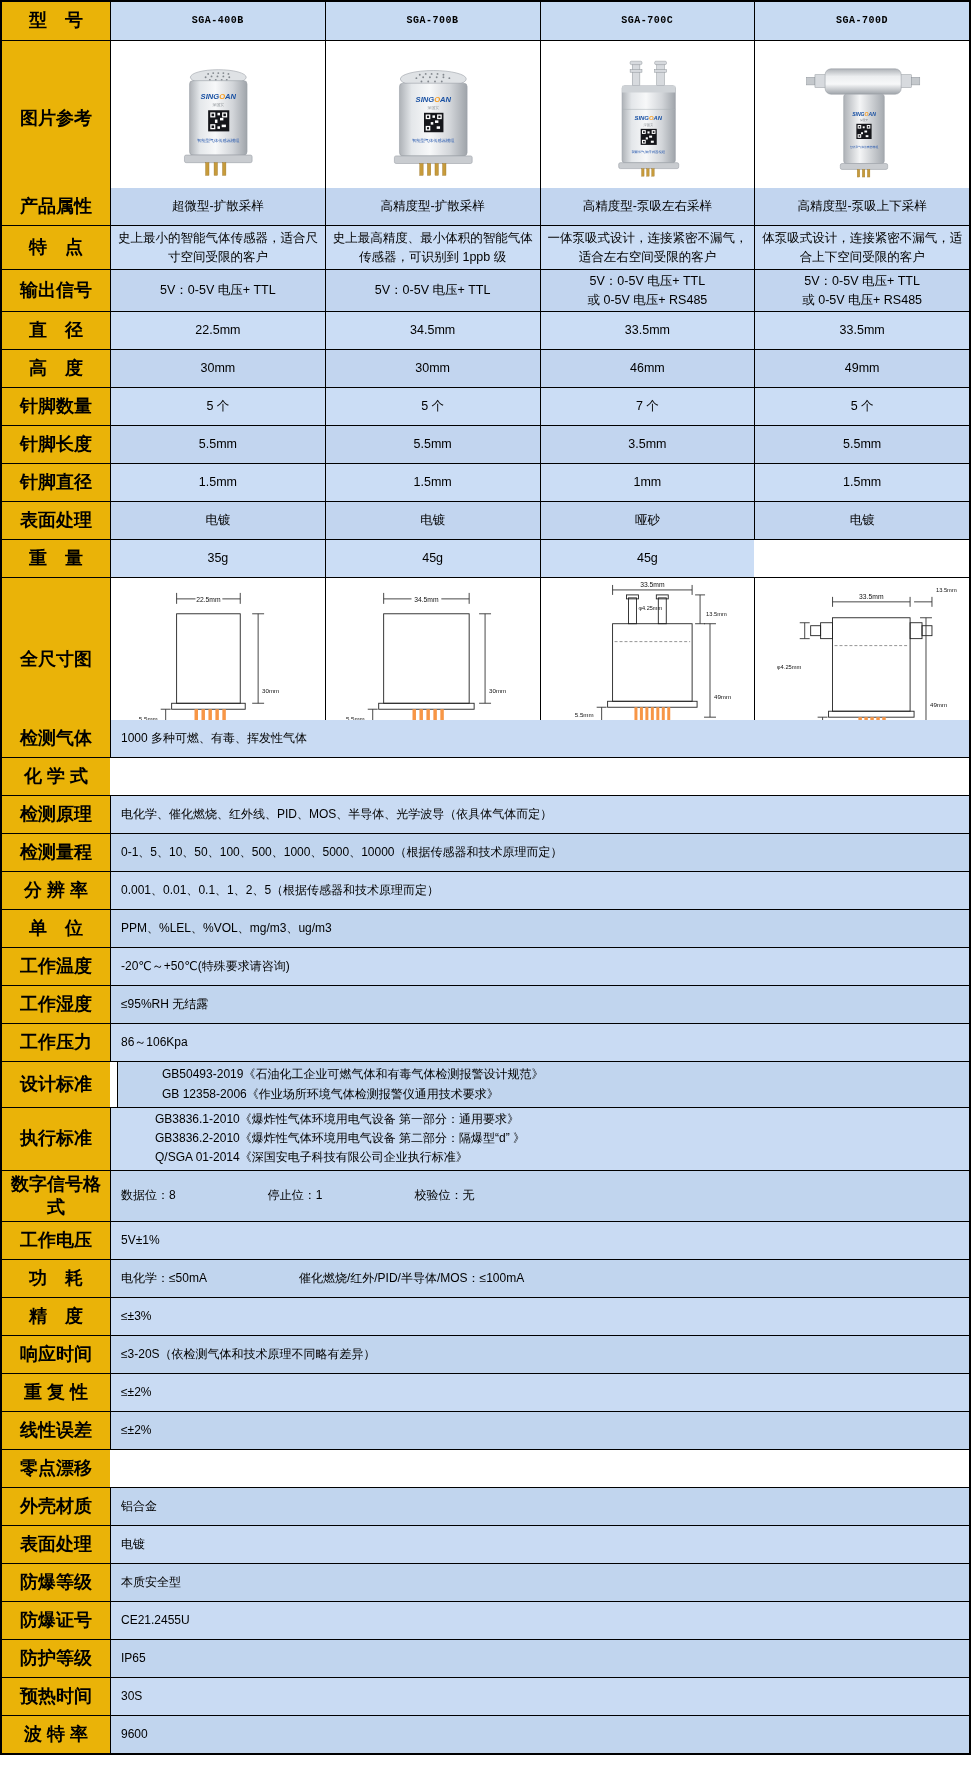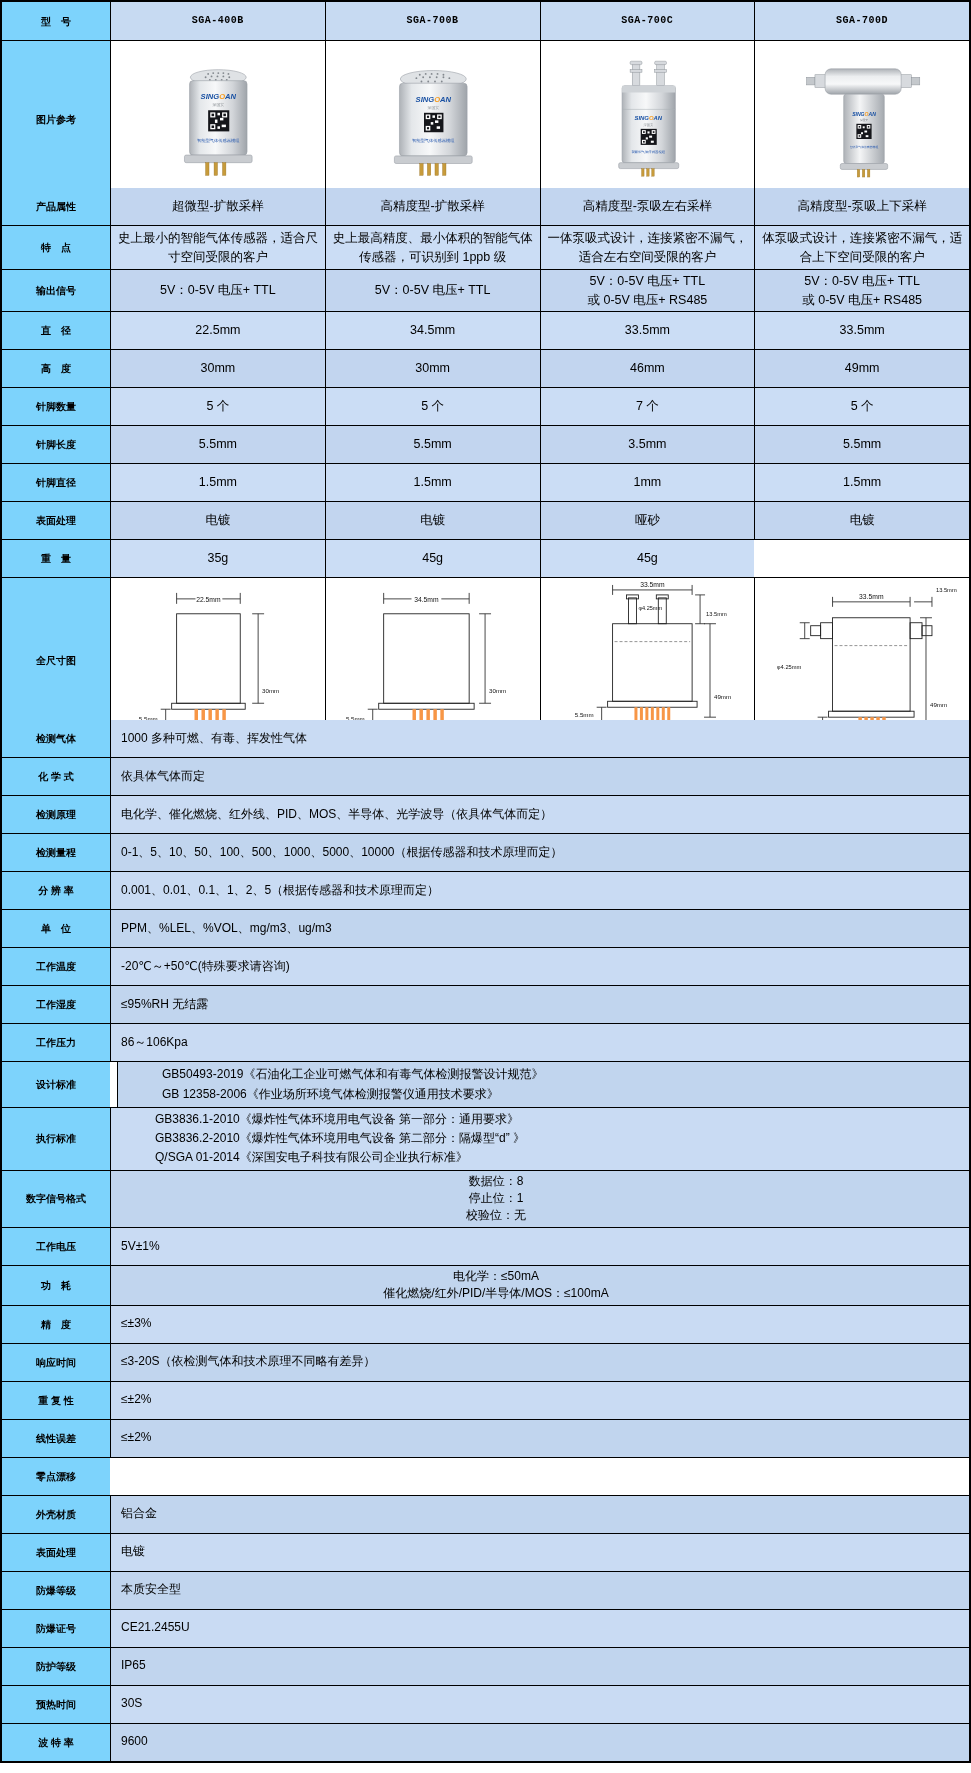--- a/index.html
+++ b/index.html
@@ -2,22 +2,22 @@
 <html><head>
 <meta charset="utf-8">
 <title>Spec Table</title>
 <style>
   html,body{margin:0;padding:0;background:#fff;color:#000;
     font-family:"Liberation Sans","DejaVu Sans",sans-serif;}
   .sheet{width:971px;box-sizing:border-box;border:2px solid #000;}
   .row{display:grid;grid-template-columns:108px repeat(4,1fr);border-top:1px solid #000;box-sizing:border-box;}
   .sheet > .row:first-child{border-top:none;}
   .srow{display:grid;grid-template-columns:108px 1fr;border-top:1px solid #000;box-sizing:border-box;}
-  .hcell{background:#7dd3fc;display:flex;align-items:center;justify-content:center;text-align:center;
-    font-weight:bold;font-size:10px;line-height:1.3;padding:2px;box-sizing:border-box;}
+  .hcell{background:#eab308;display:flex;align-items:center;justify-content:center;text-align:center;
+    font-weight:bold;font-size:18px;line-height:1.3;padding:2px;box-sizing:border-box;}
   .vcell{border-left:1px solid #000;background:#C7DAF2;display:flex;align-items:center;justify-content:center;
     text-align:center;font-size:12.5px;line-height:1.45;padding:2px 6px;white-space:pre-line;box-sizing:border-box;}
   .model-row{height:38px;}
   .model-row .vcell{font-family:"Liberation Mono","DejaVu Sans Mono",monospace;font-weight:bold;
     font-size:10px;letter-spacing:.5px;background:#C7DAF2;}
   .image-row{height:147px;}
   .image-row .vcell{background:#fff;padding:16px;}
   .diagram-row{height:142px;}
   .diagram-row .vcell{background:#fff;padding:0;}
   svg.photo,svg.diagram{width:100%;height:100%;display:block;}
@@ -26,21 +26,21 @@
   #comparison-rows .comp:nth-child(3){min-height:42px;}
   #comparison-rows .comp:nth-child(odd) .vcell{background:#C2D5EF;}
   #comparison-rows .comp:nth-child(even) .vcell{background:#CBDDF5;}
   #spec-rows .srow{min-height:38px;}
   #spec-rows .srow:nth-child(10){min-height:46px;gap:7px;}
   #spec-rows .srow:nth-child(11){min-height:62px;}
   #spec-rows .srow:nth-child(odd) .vcell{background:#C9DBF3;}
   #spec-rows .srow:nth-child(even) .vcell{background:#C1D5EE;}
   .vcell.wide{justify-content:flex-start;text-align:right;padding-left:10px;font-size:12px;}
   .vcell.vcol{flex-direction:column;align-items:flex-start;justify-content:center;padding-left:44px;}
-  .vcell.hrow{flex-direction:column;align-items:center;}
+  .vcell.hrow{flex-direction:row;align-items:center;}
   .line{line-height:1.6;}
   .part{margin-right:92px;white-space:nowrap;}
 </style>
 </head>
 <body>
 
 <div class="sheet">
 
   <div class="row model-row">
     <div class="hcell">型　号</div>
@@ -496,21 +496,20 @@
     </div>
   </div>
 
   <div id="spec-rows">
       <div class="srow">
         <div class="hcell">检测气体</div>
         <div class="vcell wide">1000 多种可燃、有毒、挥发性气体</div>
       </div>
       <div class="srow">
         <div class="hcell">化 学 式</div>
-        <div class="vcell wide">依具体气体而定</div>
       </div>
       <div class="srow">
         <div class="hcell">检测原理</div>
         <div class="vcell wide">电化学、催化燃烧、红外线、PID、MOS、半导体、光学波导（依具体气体而定）</div>
       </div>
       <div class="srow">
         <div class="hcell">检测量程</div>
         <div class="vcell wide">0-1、5、10、50、100、500、1000、5000、10000（根据传感器和技术原理而定）</div>
       </div>
       <div class="srow">

